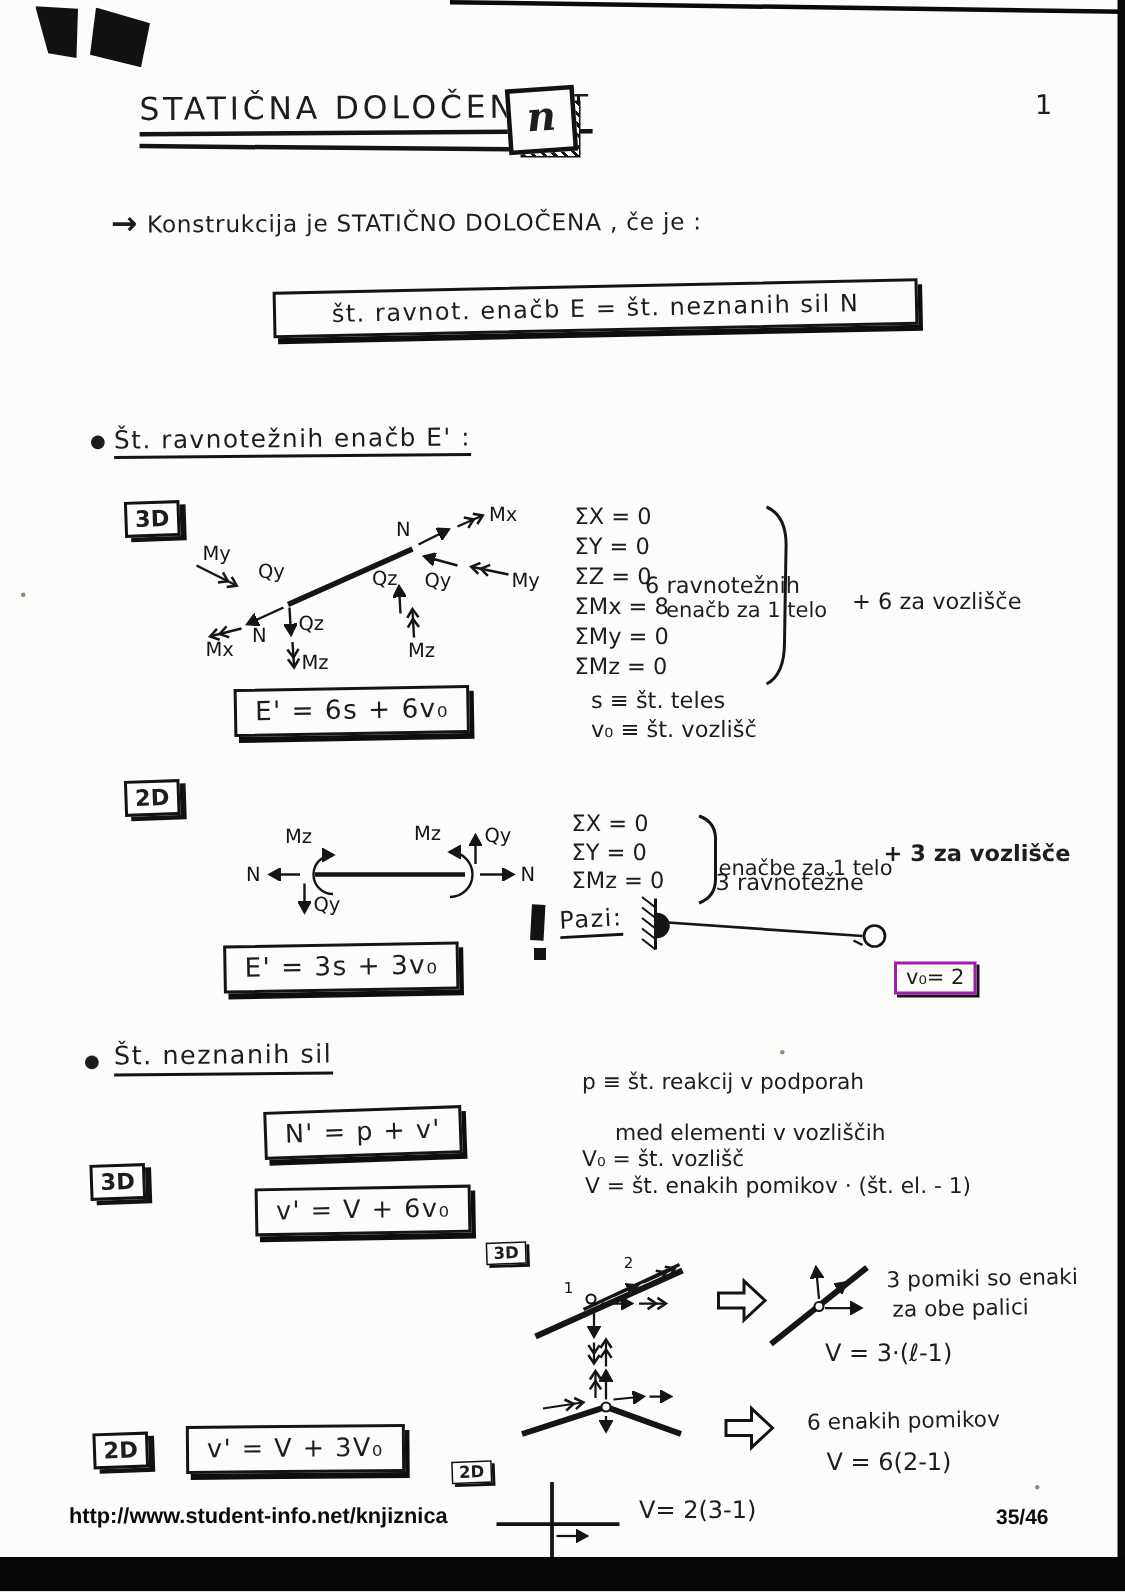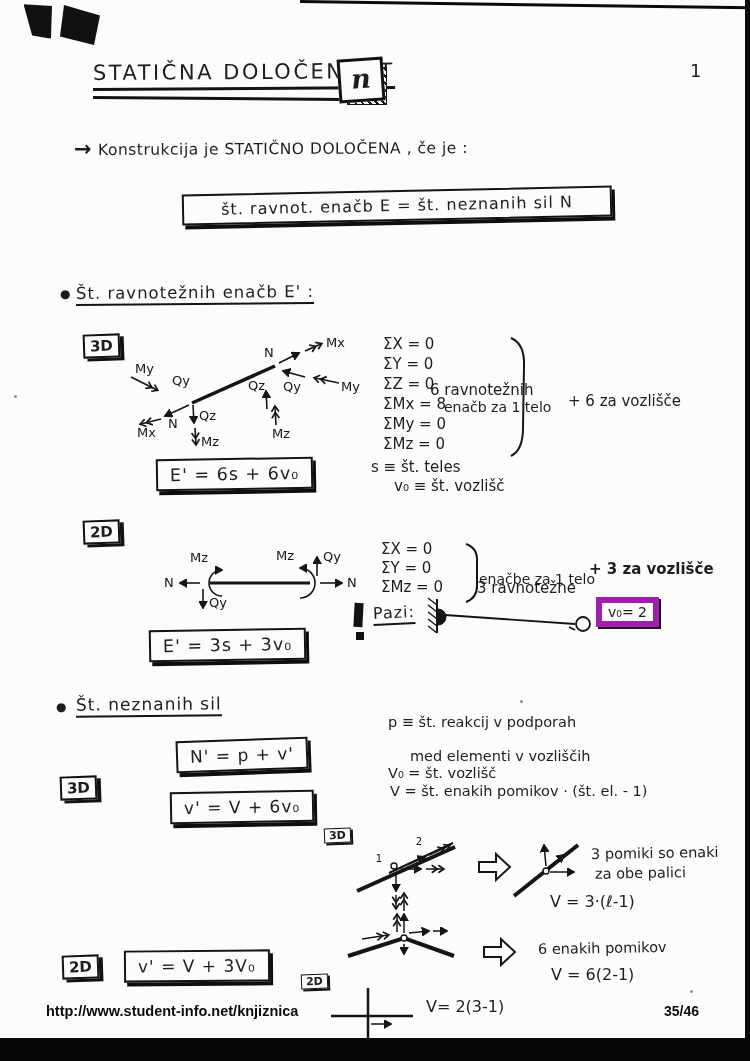--- a/index.html
+++ b/index.html
@@ -22,22 +22,22 @@
     font-weight:bold;font-size:11px;padding:0 4px;line-height:13px;
     box-shadow:2px 2px 0 #121212;transform:rotate(-2deg);
   }
   .fbox{
     display:inline-block;border:2px solid #141414;background:#fcfcfa;
     padding:4px 12px;box-shadow:3px 4px 0 #0e0e0e;font-size:17px;
     letter-spacing:1px;
   }
   .underln{border-bottom:2.5px solid #141414;padding-bottom:1px;}
   .tinybox{
-    display:inline-block;border:6px solid #a21caf;background:#fcfcfa;
-    padding:0 6px;font-size:14px;line-height:18px;box-shadow:2px 2px 0 #141414;
+    display:inline-block;border:2px solid #a21caf;background:#fcfcfa;
+    padding:0 6px;font-size:14px;line-height:18px;box-shadow:2px 2px 0 #141414;margin-top:44px;
   }
   .noisespeck{width:3px;height:3px;background:#8a8a86;border-radius:50%;}
 </style>
 </head>
 <body>
 
 <div id="scan-page">
 
   <svg width="0" height="0" style="position:absolute">
     <defs>
@@ -108,21 +108,21 @@
     <div>ΣMz = 0</div>
   </div>
   <svg class="abs" style="left:508px;top:336px;" width="22" height="122" viewBox="0 0 22 122">
     <path d="M3,2 Q17,8 16,30 L15,92 Q15,114 3,120" fill="none" stroke-width="2"></path>
   </svg>
   <div class="abs hw" style="left:430px;top:381px;font-size:15px;">6 ravnotežnih</div>
   <div class="abs hw" style="left:444px;top:399px;font-size:14px;">enačb za 1 telo</div>
   <div class="abs hw" style="left:568px;top:392px;font-size:15px;">+ 6 za vozlišče</div>
 
   <div class="abs fbox" style="left:156px;top:458px;transform:rotate(-1deg);font-size:17.5px;">E' = 6s + 6v₀</div>
-  <div class="abs hw" style="left:371px;top:458px;font-size:15px;">s ≡ št. teles</div>
+  <div class="abs hw" style="left:394px;top:458px;font-size:15px;">s ≡ št. teles</div>
   <div class="abs hw" style="left:394px;top:477px;font-size:15px;">v₀ ≡ št. vozlišč</div>
 
   <div class="abs lblbox" style="left:83px;top:520px;">2D</div>
 
   <svg class="abs" style="left:150px;top:546px;" width="225" height="78" viewBox="0 0 225 78">
     <line x1="60" y1="37" x2="160" y2="37" stroke-width="3"></line>
     <path d="M72,50 A13,13 0 1 1 72,24" fill="none" stroke-width="1.6" marker-end="url(#ah)"></path>
     <text x="40" y="16" font-size="13">Mz</text>
     <line x1="50" y1="37" x2="30" y2="37" stroke-width="1.6" marker-end="url(#ah)"></line>
     <text x="14" y="41" font-size="13">N</text>

